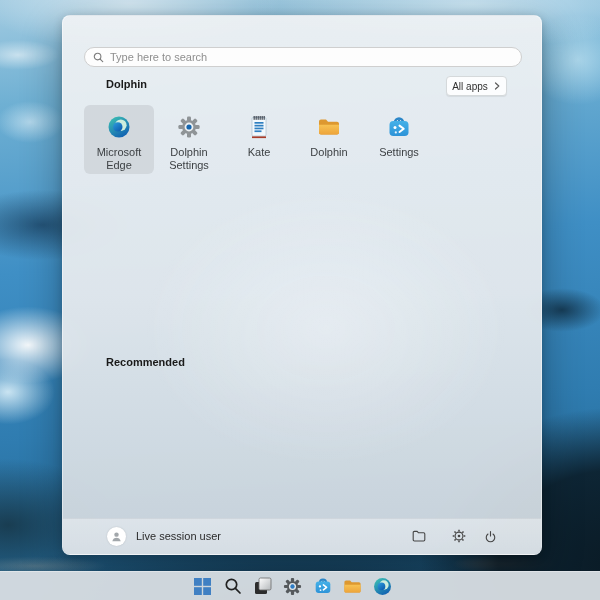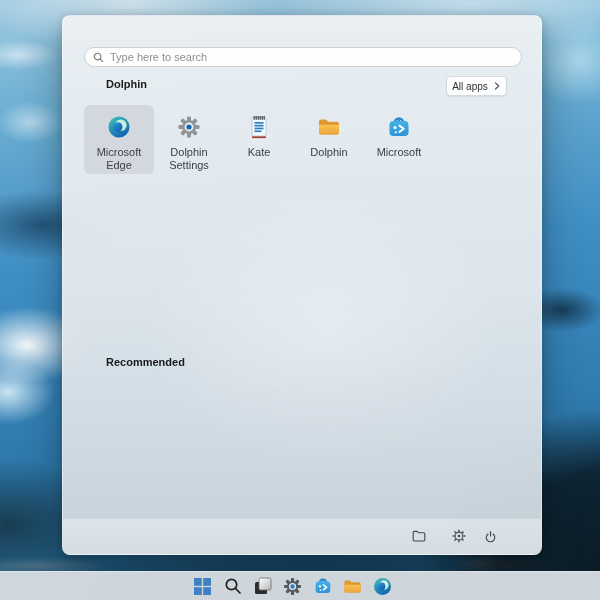--- a/index.html
+++ b/index.html
@@ -204,27 +204,36 @@
                 <stop offset="1" stop-color="#2d93d8"></stop>
             </linearGradient>
           </defs>
           <path d="M9,8.5a4,4 0 0 1 8,0" fill="none" stroke="#2a86c8" stroke-width="2.6"></path>
           <rect x="12" y="5.6" width="2" height="3" rx="0.8" fill="#1f7dc0"></rect>
           <rect x="3.5" y="7" width="19" height="15" rx="3.8" fill="url(#dg1)"></rect>
           <circle cx="9" cy="13.5" r="1.5" fill="#ffffff"></circle>
           <circle cx="9.8" cy="18.4" r="1.1" fill="#ffffff" opacity="0.9"></circle>
           <path d="M13.5,11.6l4.2,3.2l-4.2,3.2" fill="none" stroke="#ffffff" stroke-width="2" stroke-linecap="round" stroke-linejoin="round"></path>
         </svg>
-        <div class="label">Microsoft</div>
+        <div class="label">Settings</div>
       </div>
     </div>
 
     <div class="section-label recommended-label">Recommended</div>
 
     <div class="user-bar">
+      <div class="user-chip">
+        <div class="avatar">
+          <svg width="13" height="13" viewBox="0 0 14 14">
+            <circle cx="7" cy="5" r="2.4" fill="#a2a7ab"></circle>
+            <path d="M2.5,12.2c.6-2.6 2.4-3.8 4.5-3.8s3.9,1.2 4.5,3.8z" fill="#a2a7ab"></path>
+          </svg>
+        </div>
+        <span class="user-name">Live session user</span>
+      </div>
 
       <div class="bar-icon-btn folder">
         <svg width="14" height="12" viewBox="0 0 14 12">
           <path d="M1.2,2.6c0-.7 .5-1.2 1.2-1.2h2.8l1.3,1.4h5.1c.7,0 1.2,.5 1.2,1.2v5.8c0,.7-.5,1.2-1.2,1.2H2.4c-.7,0-1.2-.5-1.2-1.2z" fill="none" stroke="#454545" stroke-width="1.1" stroke-linejoin="round"></path>
         </svg>
       </div>
       <div class="bar-icon-btn gear">
         <svg width="14" height="14" viewBox="0 0 14 14">
           <g transform="translate(7,7)" stroke="#454545">
             <g fill="none" stroke-width="1.5">

